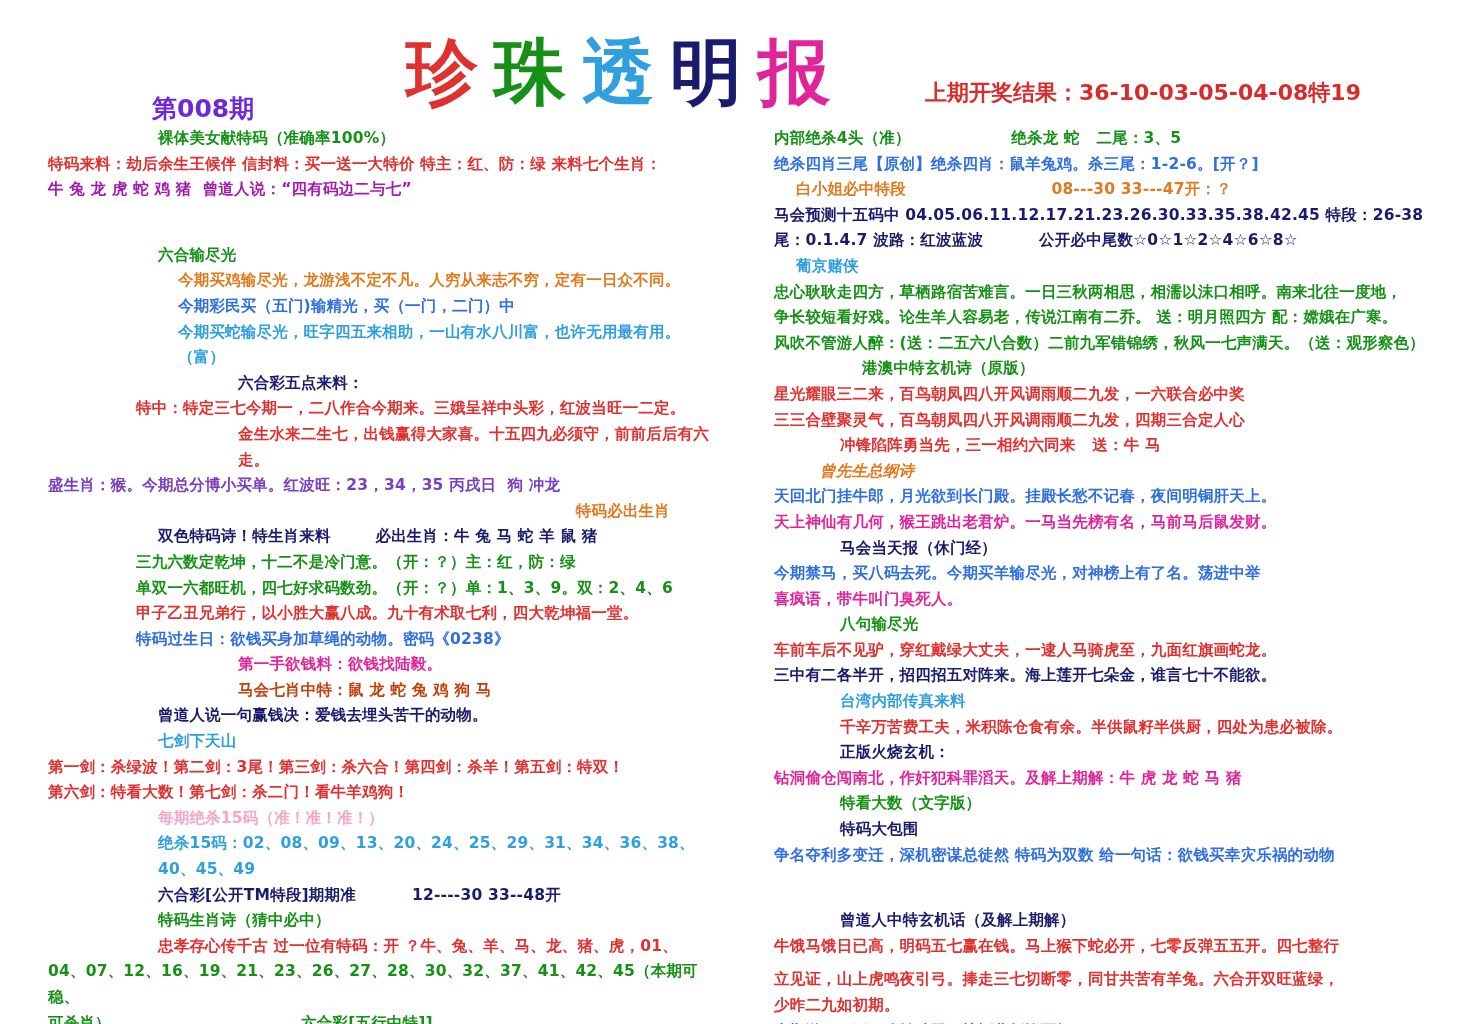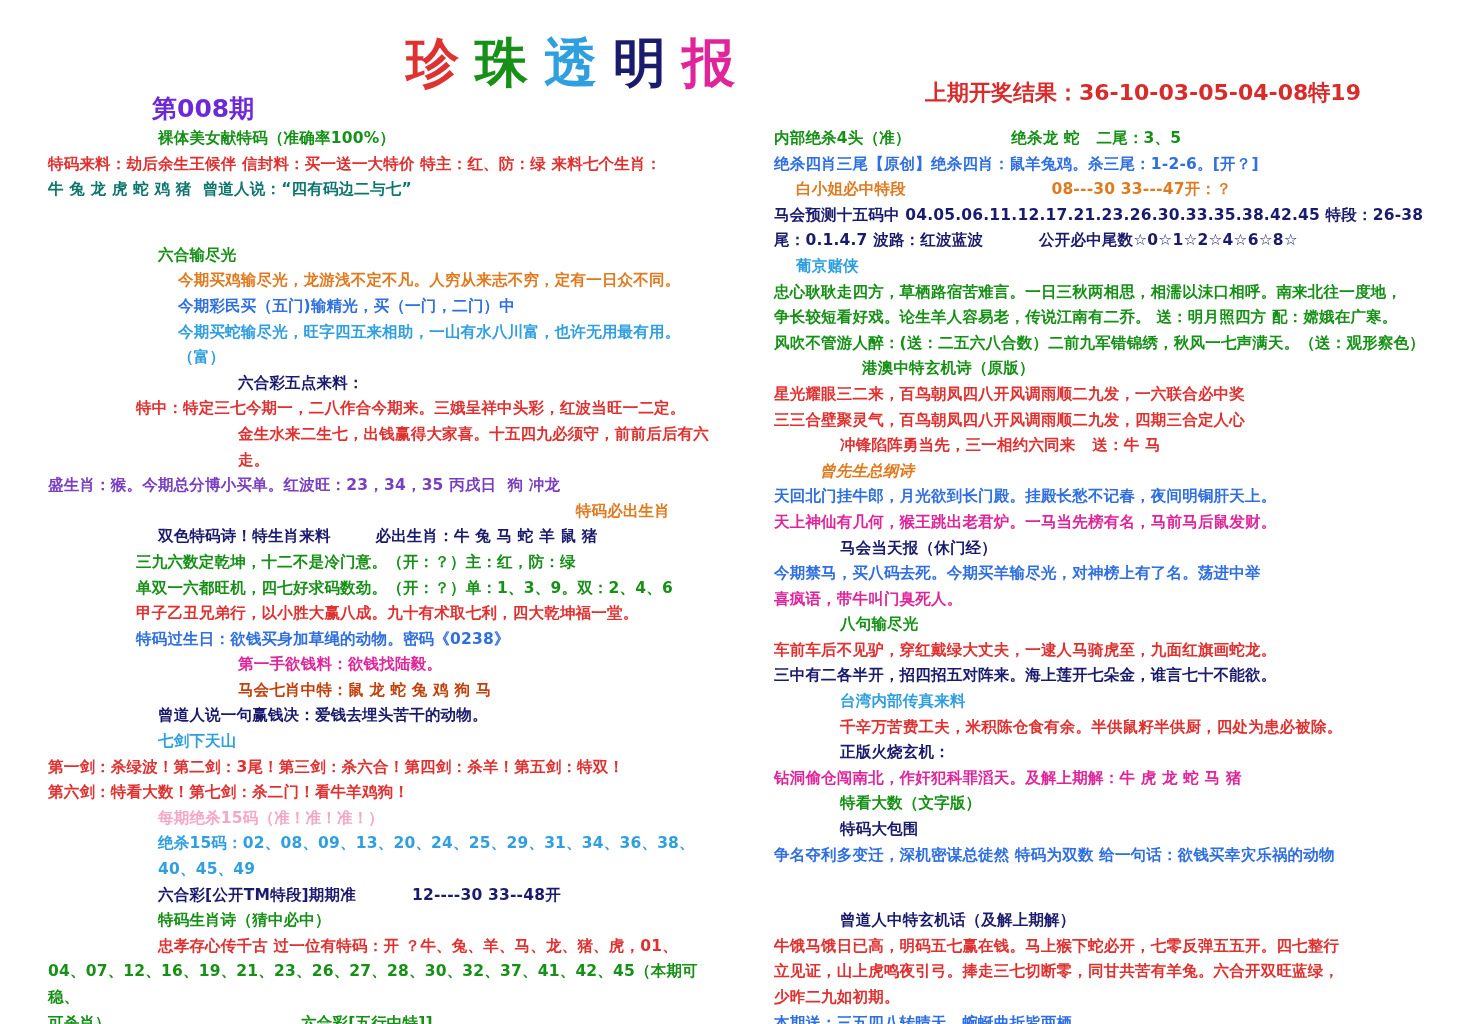--- a/index.html
+++ b/index.html
@@ -35,21 +35,21 @@
     font-weight: bold;
     color: #6d28d9;
     letter-spacing: 0px;
     white-space: nowrap;
   }
   .masthead {
     position: absolute;
     left: 406px;
     top: 36px;
     font-family: "DejaVu Serif", "Liberation Serif", serif;
-    font-size: 53px;
+    font-size: 72px;
     font-weight: bold;
     letter-spacing: 16px;
     white-space: nowrap;
     line-height: 1;
   }
   .masthead span { display: inline-block; }
   .draw-result {
     position: absolute;
     left: 925px;
     top: 78px;
@@ -103,21 +103,21 @@
   <div class="header">
     <div class="issue-no">第008期</div>
     <div class="masthead" id="masthead"><span style="color: rgb(224, 49, 49);">珍</span><span style="color: rgb(22, 144, 22);">珠</span><span style="color: rgb(47, 159, 224);">透</span><span style="color: rgb(27, 27, 110);">明</span><span style="color: rgb(224, 37, 154);">报</span></div>
     <div class="draw-result">上期开奖结果：36-10-03-05-04-08特19</div>
   </div>
 
   <div class="columns">
     <div class="col col-left" id="col-left">
         <div class="ln i5" style="color: rgb(22, 144, 22);">裸体美女献特码（准确率100%）</div>
         <div class="ln i0" style="color: rgb(224, 49, 49);">特码来料：劫后余生王候伴 信封料：买一送一大特价 特主：红、防：绿 来料七个生肖：</div>
-        <div class="ln i0" style="color: #0f766e;">牛 兔 龙 虎 蛇 鸡 猪  曾道人说：“四有码边二与七”</div>
+        <div class="ln i0" style="color: #a21caf;">牛 兔 龙 虎 蛇 鸡 猪  曾道人说：“四有码边二与七”</div>
         <div class="gap-l"></div>
         <div class="ln i5" style="color: rgb(22, 144, 22);">六合输尽光</div>
         <div class="ln i6" style="color: rgb(224, 122, 31);">今期买鸡输尽光，龙游浅不定不凡。人穷从来志不穷，定有一日众不同。</div>
         <div class="ln i6" style="color: rgb(47, 111, 224);">今期彩民买（五门)输精光，买（一门，二门）中</div>
         <div class="ln i6" style="color: rgb(47, 159, 224);">今期买蛇输尽光，旺字四五来相助，一山有水八川富，也许无用最有用。（富）</div>
         <div class="ln i7" style="color: rgb(27, 27, 110);">六合彩五点来料：</div>
         <div class="ln i4" style="color: rgb(224, 49, 49);">特中：特定三七今期一，二八作合今期来。三娥呈祥中头彩，红波当旺一二定。</div>
         <div class="ln i7" style="color: rgb(224, 49, 49);">金生水来二生七，出钱赢得大家喜。十五四九必须守，前前后后有六走。</div>
         <div class="ln i0" style="color: rgb(122, 63, 192);">盛生肖：猴。今期总分博小买单。红波旺：23，34，35 丙戌日  狗 冲龙</div>
         <div class="ln i9" style="color: rgb(224, 122, 31); text-align: right; padding-left: 0px; padding-right: 48px;">特码必出生肖</div>
@@ -166,19 +166,19 @@
         <div class="ln i3" style="color: rgb(47, 159, 224);">台湾内部传真来料</div>
         <div class="ln i3" style="color: rgb(224, 49, 49);">千辛万苦费工夫，米积陈仓食有余。半供鼠籽半供厨，四处为患必被除。</div>
         <div class="ln i3" style="color: rgb(27, 27, 110);">正版火烧玄机：</div>
         <div class="ln i0" style="color: rgb(224, 37, 154);">钻洞偷仓闯南北，作奸犯科罪滔天。及解上期解：牛 虎 龙 蛇 马 猪</div>
         <div class="ln i3" style="color: rgb(22, 144, 22);">特看大数（文字版）</div>
         <div class="ln i3" style="color: rgb(27, 27, 110);">特码大包围</div>
         <div class="ln i0" style="color: rgb(47, 111, 224);">争名夺利多变迁，深机密谋总徒然 特码为双数 给一句话：欲钱买幸灾乐祸的动物</div>
         <div class="gap-l"></div>
         <div class="ln i3" style="color: rgb(27, 27, 110);">曾道人中特玄机话（及解上期解）</div>
         <div class="ln i0" style="color: rgb(224, 49, 49);">牛饿马饿日已高，明码五七赢在钱。马上猴下蛇必开，七零反弹五五开。四七整行</div>
-        <div class="ln i0" style="color: rgb(224, 49, 49);">立见证，山上虎鸣夜引弓。捧走三七切断零，同甘共苦有羊兔。六合开双旺蓝绿，</div>
+        <div class="ln i0" style="color: rgb(224, 49, 49); margin-top: 8px;">立见证，山上虎鸣夜引弓。捧走三七切断零，同甘共苦有羊兔。六合开双旺蓝绿，</div>
         <div class="ln i0" style="color: rgb(224, 49, 49);">少昨二九如初期。</div>
         <div class="ln i0" style="color: rgb(47, 111, 224);">本期送：三五四八转晴天，蜿蜒曲折皆两栖。</div>
       </div>
   </div>
 
 </div>
 
 </body></html>

